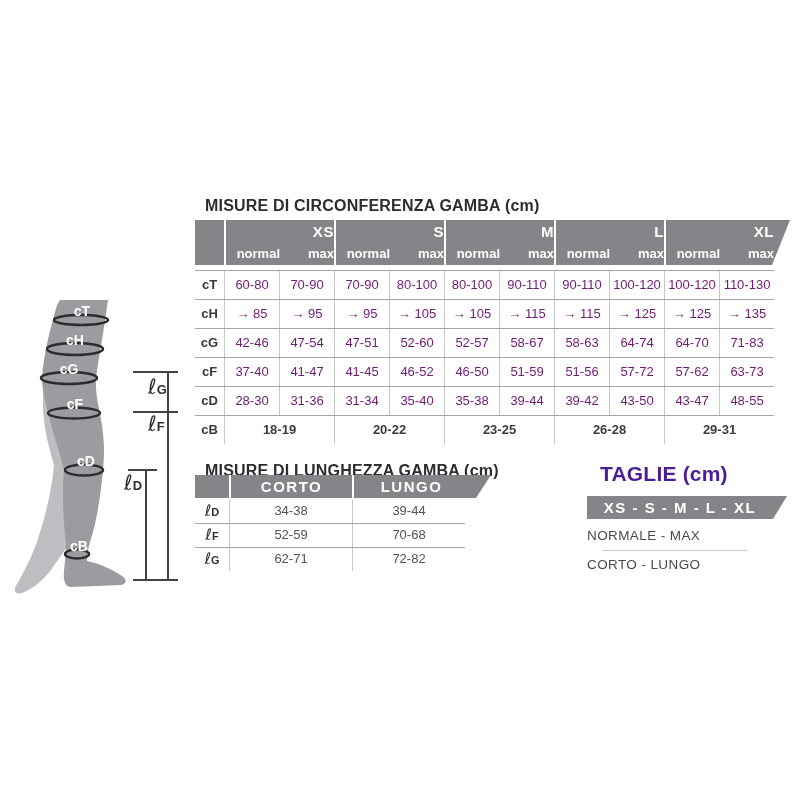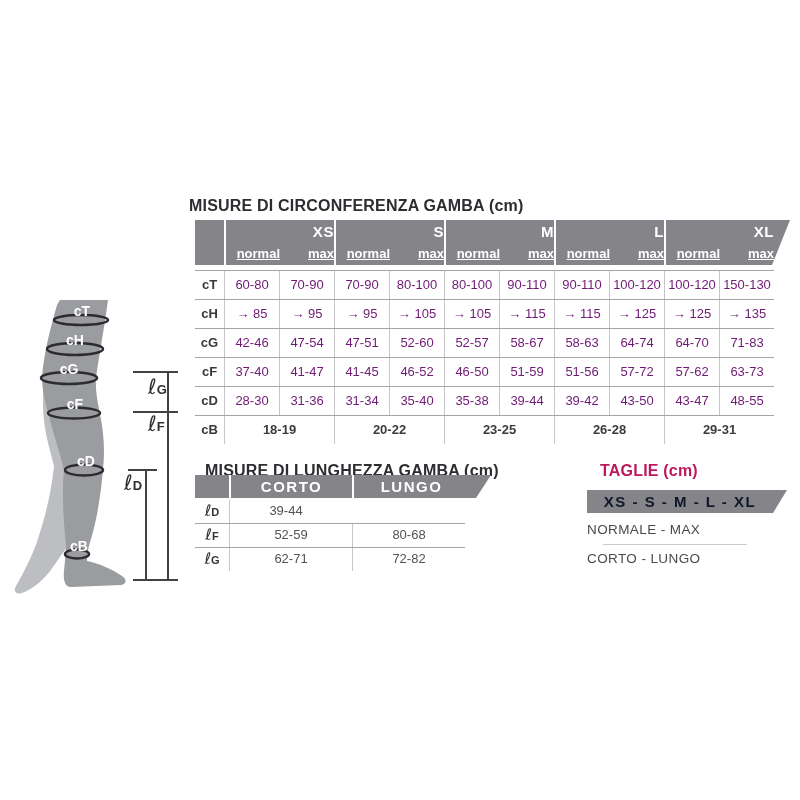--- a/index.html
+++ b/index.html
@@ -7,21 +7,21 @@
         font-family:"Liberation Sans",sans-serif;}
   .sec-title{position:absolute;font-size:16px;font-weight:bold;color:#2d2d31;letter-spacing:.2px;white-space:nowrap;}
 
   
   .c-table{position:absolute;left:195px;top:220px;width:595px;}
   .c-head{position:relative;height:45px;background:#848489;display:flex;
           clip-path:polygon(0 0,595px 0,577px 45px,0 45px);}
   .c-corner{width:29px;}
   .c-group{width:110px;border-left:2px solid #fff;box-sizing:border-box;color:#fff;text-align:right;}
   .c-gsize{font-size:15px;font-weight:bold;line-height:24px;letter-spacing:.6px;}
-  .c-gsub{display:flex;font-size:13px;font-weight:bold;line-height:19px;text-decoration:underline;}
+  .c-gsub{display:flex;font-size:13px;font-weight:bold;line-height:19px;}
   .c-gsub span{width:54px;}
   .c-body{position:absolute;left:0;top:50px;width:579px;}
   .c-row{display:flex;height:28px;border-top:1px solid #a5a5a9;}
   .c-rlab{width:29px;font-size:13px;font-weight:bold;color:#39393c;text-align:center;line-height:28px;}
   .c-cell{width:55px;box-sizing:border-box;border-left:1px solid #c7c7ca;font-size:13px;color:#701a75;
           text-align:center;line-height:28px;white-space:nowrap;}
   .c-cell.wide{width:110px;font-weight:bold;color:#3c3c40;}
 
   
   .l-table{position:absolute;left:195px;top:475px;width:296px;}
@@ -38,22 +38,22 @@
   .l-lab{width:34px;text-align:center;line-height:21px;color:#333337;}
   .l-cell{box-sizing:border-box;border-left:1px solid #c7c7ca;font-size:13px;color:#525257;
           text-align:center;line-height:22px;}
   .l-cell.c1{width:123px;}
   .l-cell.c2{width:113px;}
   .ell{font-family:"DejaVu Sans",sans-serif;font-size:16px;color:#333337;}
   .ell-letter{font-size:11px;font-weight:bold;color:#333337;}
 
   
   .t-sec{position:absolute;left:587px;top:462px;width:200px;}
-  .t-title{margin-left:13px;font-size:16px;font-weight:bold;color:#be185d;letter-spacing:.2px;}
-  .t-banner{margin-top:10px;height:23px;background:#848489;color:#0f172a;font-weight:bold;font-size:15px;
+  .t-title{margin-left:13px;font-size:21px;font-weight:bold;color:#4c1d95;letter-spacing:.2px;}
+  .t-banner{margin-top:10px;height:23px;background:#848489;color:#ffffff;font-weight:bold;font-size:15px;
             line-height:23px;text-align:center;letter-spacing:1.5px;box-sizing:border-box;padding-right:14px;
             clip-path:polygon(0 0,200px 0,186px 23px,0 23px);}
   .t-line{width:176px;text-align:left;font-size:13.5px;color:#4a4a4e;letter-spacing:.4px;}
   .t-line.first{margin-top:9px;}
   .t-div{width:144px;height:1px;background:#c9c9cc;margin:7px 0 6px 16px;}
 
   
   .leg-svg{position:absolute;left:0;top:280px;}
   .band{fill:none;stroke:#2c2c30;stroke-width:2.5;}
   .band-label{font-family:"Liberation Sans",sans-serif;font-size:14px;font-weight:bold;fill:#ffffff;text-anchor:middle;}
@@ -97,21 +97,21 @@
       <line class="mline" x1="133" y1="580" x2="178" y2="580"></line>
       <line class="mline" x1="168" y1="372" x2="168" y2="580"></line>
       <line class="mline" x1="146" y1="470" x2="146" y2="580"></line>
     </g>
 
     <text x="148" y="394"><tspan class="len-ell">ℓ</tspan><tspan class="len-letter">G</tspan></text>
     <text x="148" y="431"><tspan class="len-ell">ℓ</tspan><tspan class="len-letter">F</tspan></text>
     <text x="124" y="490"><tspan class="len-ell">ℓ</tspan><tspan class="len-letter">D</tspan></text>
   </svg>
 
-  <div class="sec-title" style="left:189px;top:197px;text-align:right;">MISURE DI CIRCONFERENZA GAMBA (cm)</div>
+  <div class="sec-title" style="left:205px;top:197px;text-align:right;">MISURE DI CIRCONFERENZA GAMBA (cm)</div>
 
   <div class="c-table">
     <div class="c-head">
       <div class="c-corner"></div>
       <div class="c-group">
         <div class="c-gsize">XS</div>
         <div class="c-gsub">
             <span>normal</span>
             <span>max</span>
           </div>
@@ -151,21 +151,21 @@
         <div class="c-rlab">cT</div>
         <div class="c-cell">60-80</div>
         <div class="c-cell">70-90</div>
         <div class="c-cell">70-90</div>
         <div class="c-cell">80-100</div>
         <div class="c-cell">80-100</div>
         <div class="c-cell">90-110</div>
         <div class="c-cell">90-110</div>
         <div class="c-cell">100-120</div>
         <div class="c-cell">100-120</div>
-        <div class="c-cell">150-130</div>
+        <div class="c-cell">110-130</div>
       </div>
       <div class="c-row">
         <div class="c-rlab">cH</div>
         <div class="c-cell">→ 85</div>
         <div class="c-cell">→ 95</div>
         <div class="c-cell">→ 95</div>
         <div class="c-cell">→ 105</div>
         <div class="c-cell">→ 105</div>
         <div class="c-cell">→ 115</div>
         <div class="c-cell">→ 115</div>
@@ -227,26 +227,27 @@
 
   <div class="l-table">
     <div class="l-head">
       <div class="l-corner"></div>
       <div class="l-col c1">CORTO</div>
       <div class="l-col c2">LUNGO</div>
     </div>
     <div class="l-body">
       <div class="l-row">
         <div class="l-lab"><span class="ell">ℓ</span><span class="ell-letter">D</span></div>
+        <div class="l-cell c1">34-38</div>
         <div class="l-cell c2">39-44</div>
       </div>
       <div class="l-row">
         <div class="l-lab"><span class="ell">ℓ</span><span class="ell-letter">F</span></div>
         <div class="l-cell c1">52-59</div>
-        <div class="l-cell c2">80-68</div>
+        <div class="l-cell c2">70-68</div>
       </div>
       <div class="l-row">
         <div class="l-lab"><span class="ell">ℓ</span><span class="ell-letter">G</span></div>
         <div class="l-cell c1">62-71</div>
         <div class="l-cell c2">72-82</div>
       </div>
     </div>
   </div>
 
   <div class="t-sec">

